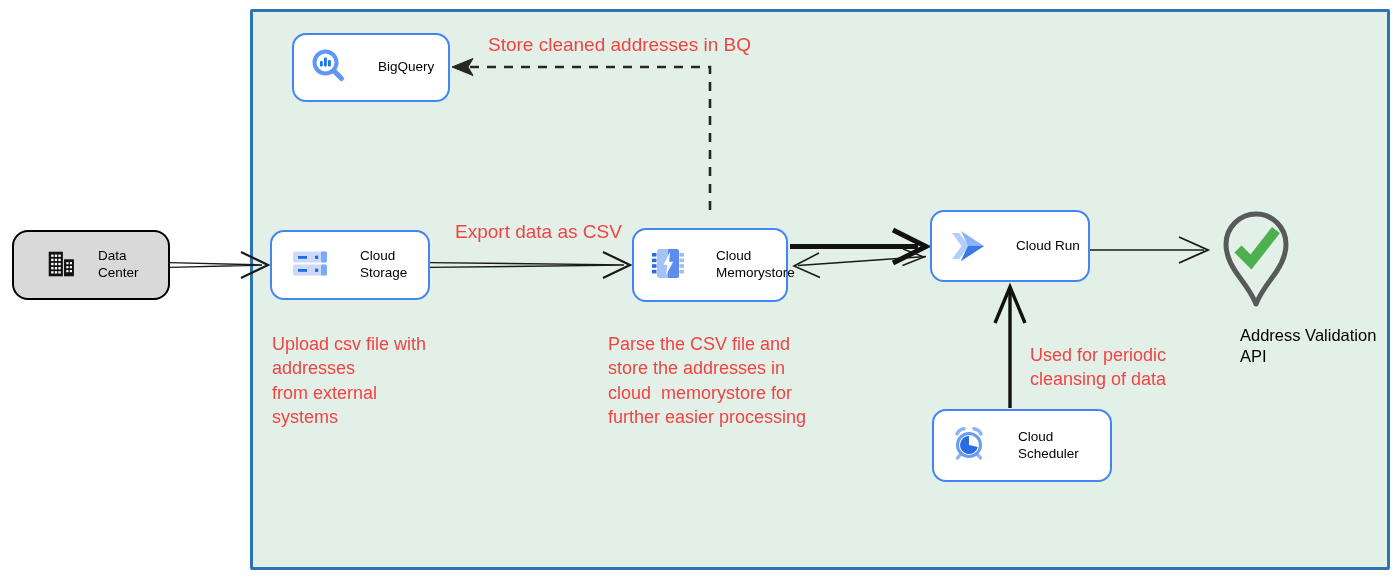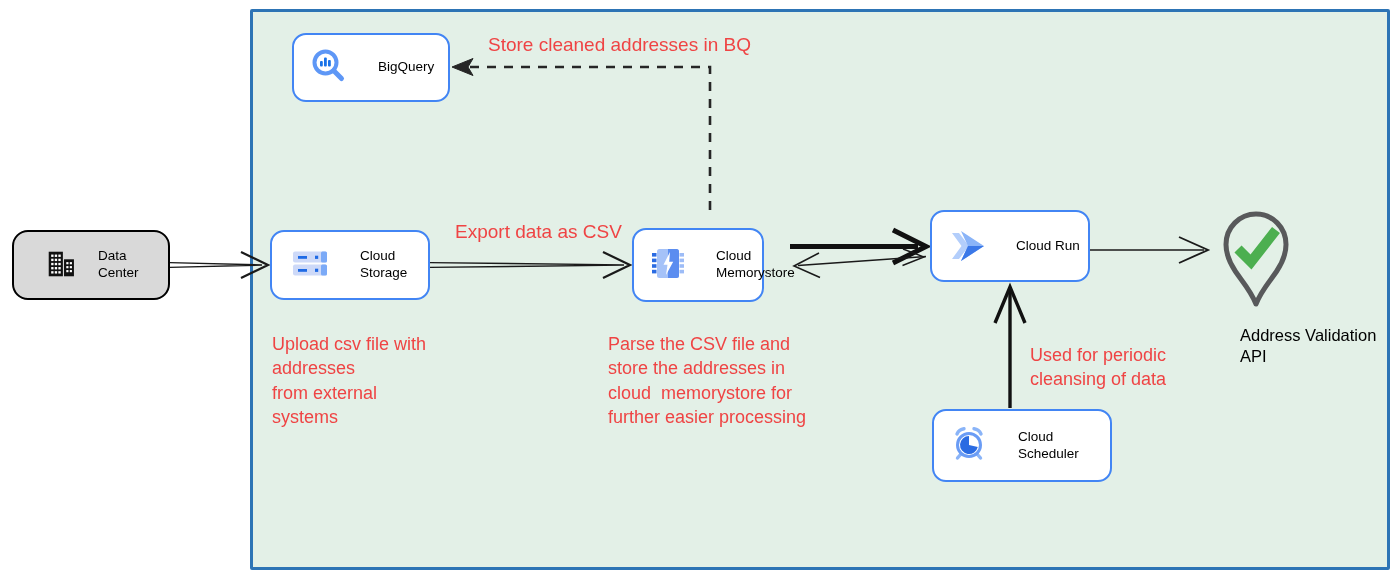--- a/index.html
+++ b/index.html
@@ -121,21 +121,21 @@
         <rect x="23" y="8.7" width="3.2" height="3.2" fill="#1e6ae5"></rect>
         <rect x="1" y="17.5" width="34" height="11" rx="2" fill="#cdd9f8"></rect>
         <rect x="29" y="17.5" width="6" height="11" rx="1.5" fill="#7baaf7"></rect>
         <rect x="6" y="22" width="9" height="2.8" fill="#1e6ae5"></rect>
         <rect x="23" y="21.7" width="3.2" height="3.2" fill="#1e6ae5"></rect>
       </svg>
     </span>
     <span class="label">Cloud Storage</span>
   </div>
 
-  <div class="node" style="left:632px;top:228px;width:132px;height:74px;">
+  <div class="node" style="left:632px;top:228px;width:156px;height:74px;">
     <span>
       <svg width="36" height="38" viewBox="0 0 36 38">
         <g fill="#2a6be2">
           <rect x="2" y="8" width="4.5" height="3.6"></rect>
             <rect x="2" y="13.6" width="4.5" height="3.6"></rect>
           <rect x="2" y="19.2" width="4.5" height="3.6"></rect>
             <rect x="2" y="24.8" width="4.5" height="3.6"></rect>
         </g>
         <g fill="#9dbcf7">
           <rect x="29.5" y="8" width="4.5" height="3.6"></rect>

